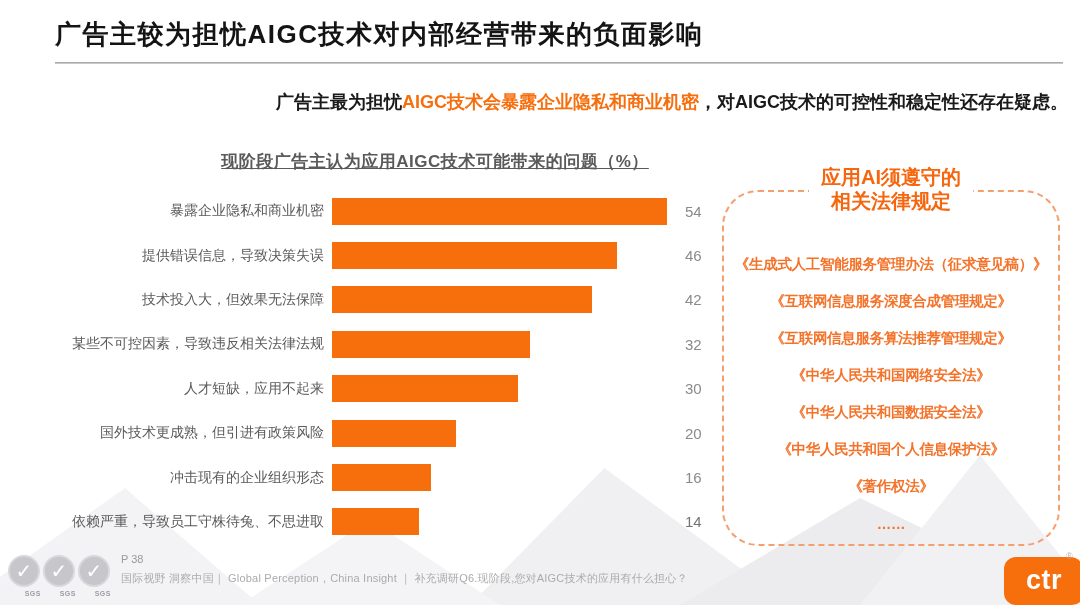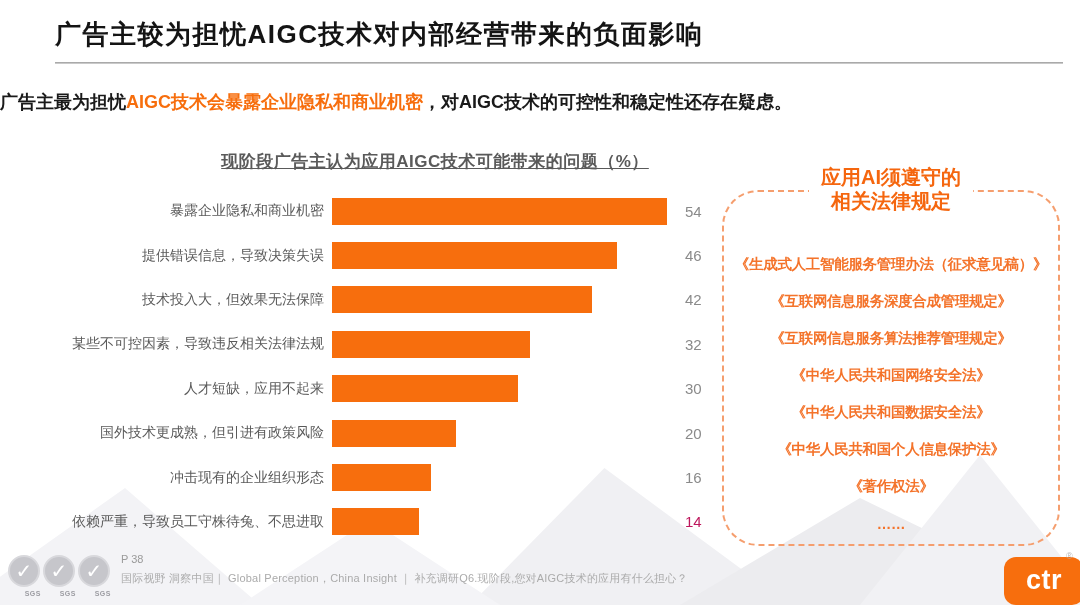--- a/index.html
+++ b/index.html
@@ -34,21 +34,21 @@
     letter-spacing: 1.5px; white-space: nowrap;
   }
   .title-rule {
     position: absolute; left: 55px; top: 62px; width: 1008px; height: 2px;
     background: linear-gradient(#9a9a9a, #d9d9d9);
   }
 
   
   .subtitle {
     position: absolute; left: 0; top: 90px; width: 1068px;
-    text-align: left; font-size: 18px; font-weight: bold; color: #1a1a1a;
+    text-align: right; font-size: 18px; font-weight: bold; color: #1a1a1a;
     white-space: nowrap;
   }
   .subtitle .hl { color: #f76e0d; }
 
   
   .chart-title {
     position: absolute; left: 135px; top: 150px; width: 600px;
     text-align: center; font-size: 17px; font-weight: bold; color: #5a5a5a;
     letter-spacing: 0.5px;
     text-decoration: underline;
@@ -185,21 +185,21 @@
           <div class="bar-track">
             <div class="bar-fill" style="width: 99px; background: rgb(247, 110, 13);"></div>
           </div>
           <span class="bar-value" style="color: rgb(138, 138, 138);">16</span>
         </div>
         <div class="bar-row">
           <span class="bar-label">依赖严重，导致员工守株待兔、不思进取</span>
           <div class="bar-track">
             <div class="bar-fill" style="width: 87px; background: rgb(247, 110, 13);"></div>
           </div>
-          <span class="bar-value" style="color: #be185d;">14</span>
+          <span class="bar-value" style="color: #737373;">14</span>
         </div>
       </div>
 
     <div class="legal-panel">
       <div class="panel-heading">
         <div>应用AI须遵守的</div>
         <div>相关法律规定</div>
       </div>
       <div class="panel-items">
           <div class="law-item">《生成式人工智能服务管理办法（征求意见稿）》</div>

